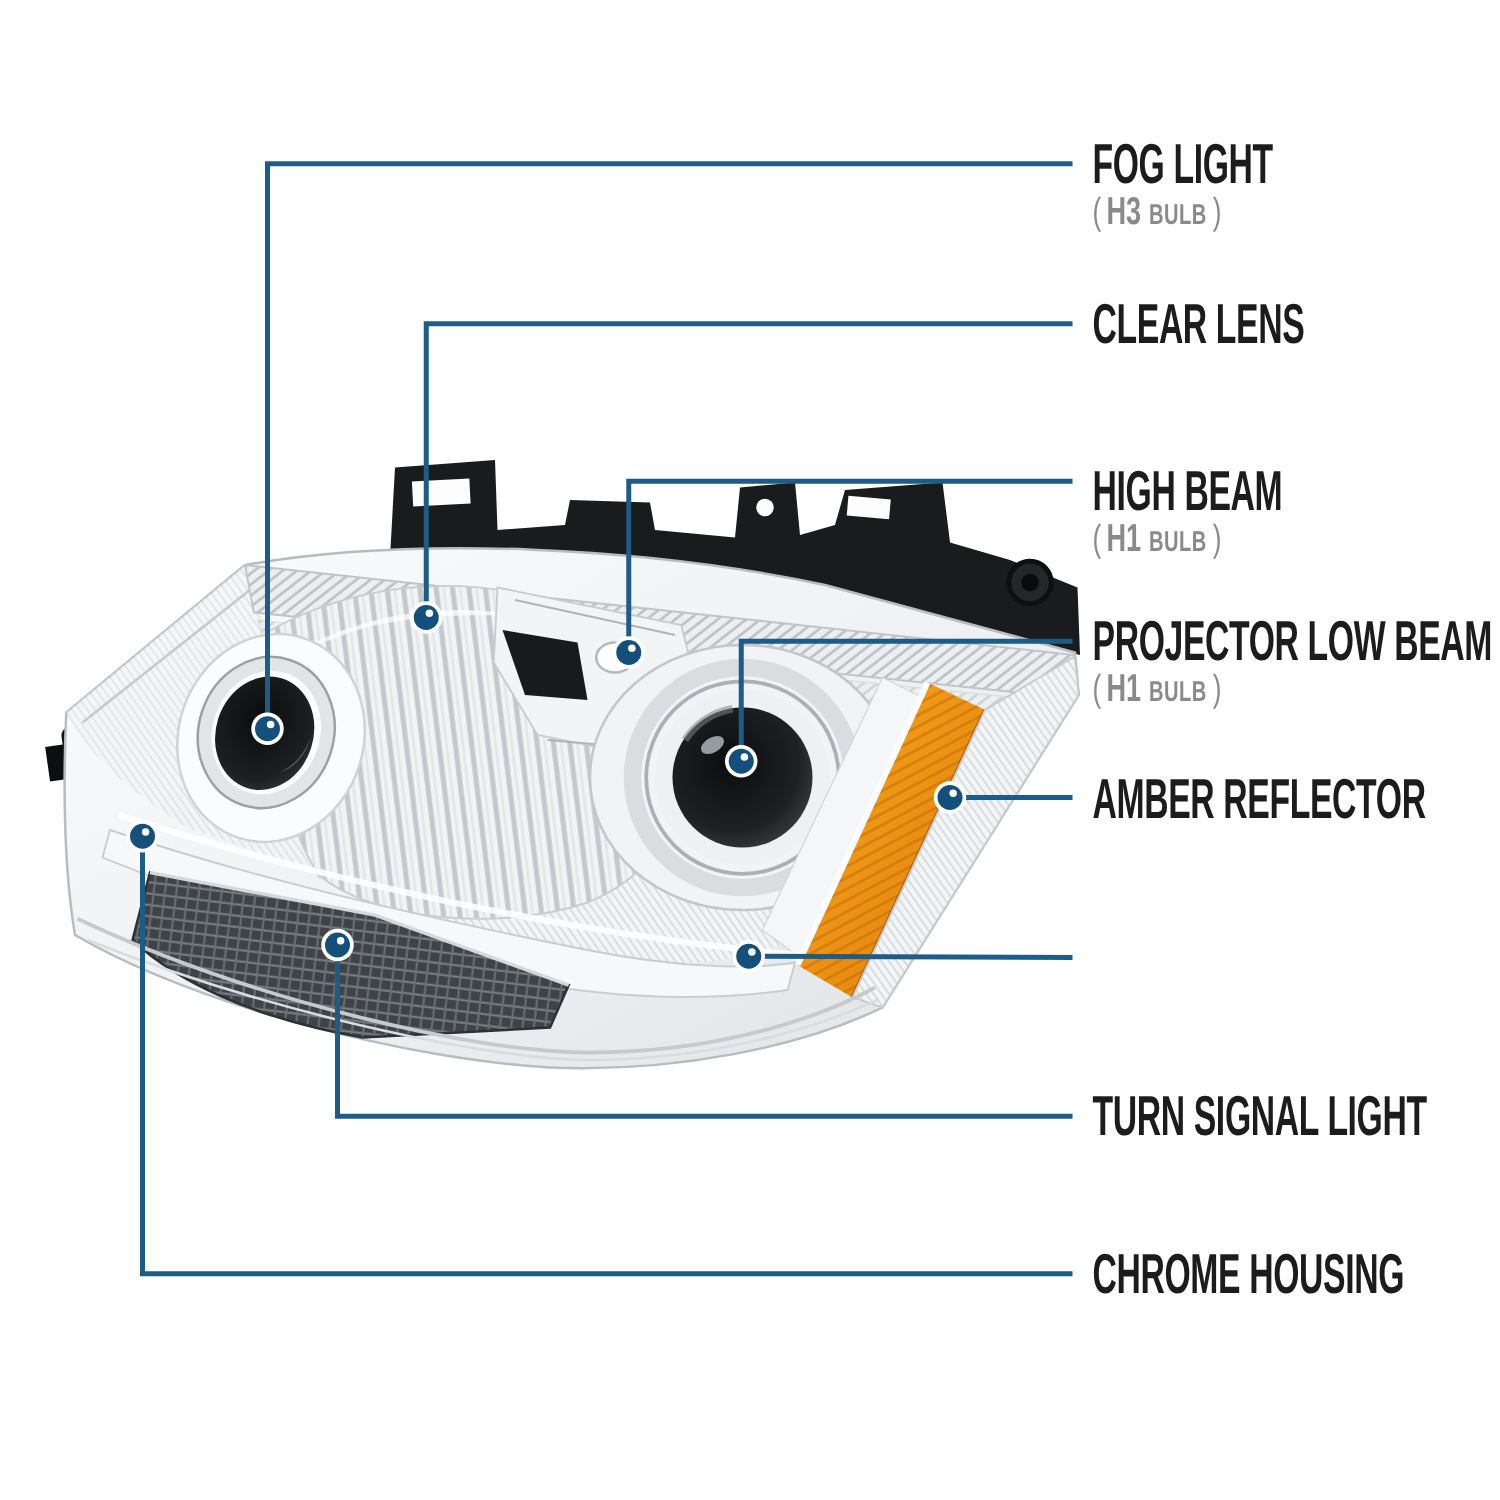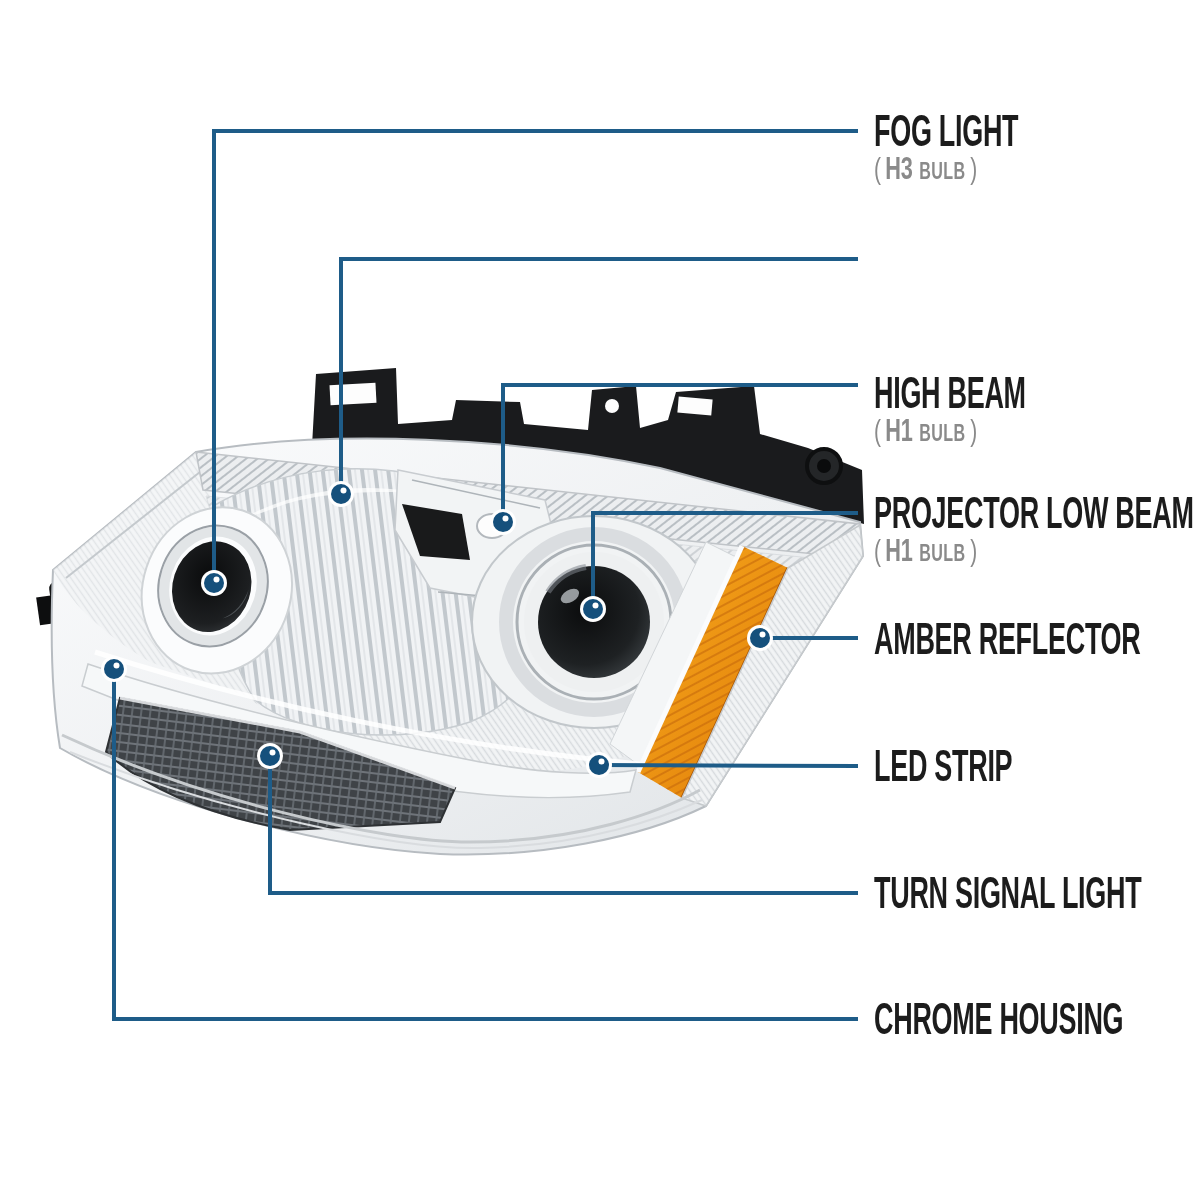--- a/index.html
+++ b/index.html
@@ -212,38 +212,38 @@
           <circle cx="116.5" cy="665.5" r="3" fill="#ffffff"></circle>
       </g>
     </g>
   </svg>
 
   <div class="callout" style="top:109px">
     <span class="callout-main">FOG LIGHT</span>
     <span class="callout-sub"><span class="paren">(</span><span class="code">H3</span><span class="word">BULB</span><span class="paren close">)</span></span>
   </div>
 
+  <div class="callout" style="top:237px">
+    <span class="callout-main">CLEAR LENS</span>
+  </div>
 
   <div class="callout" style="top:371px">
     <span class="callout-main">HIGH BEAM</span>
     <span class="callout-sub"><span class="paren">(</span><span class="code">H1</span><span class="word">BULB</span><span class="paren close">)</span></span>
   </div>
 
   <div class="callout" style="top:491px">
     <span class="callout-main">PROJECTOR LOW BEAM</span>
     <span class="callout-sub"><span class="paren">(</span><span class="code">H1</span><span class="word">BULB</span><span class="paren close">)</span></span>
   </div>
 
   <div class="callout" style="top:617px">
     <span class="callout-main">AMBER REFLECTOR</span>
   </div>
 
-  <div class="callout" style="top:744px">
-    <span class="callout-main">LED STRIP</span>
-  </div>
 
   <div class="callout" style="top:871px">
     <span class="callout-main">TURN SIGNAL LIGHT</span>
   </div>
 
   <div class="callout" style="top:997px">
     <span class="callout-main">CHROME HOUSING</span>
   </div>
 
 </div>

